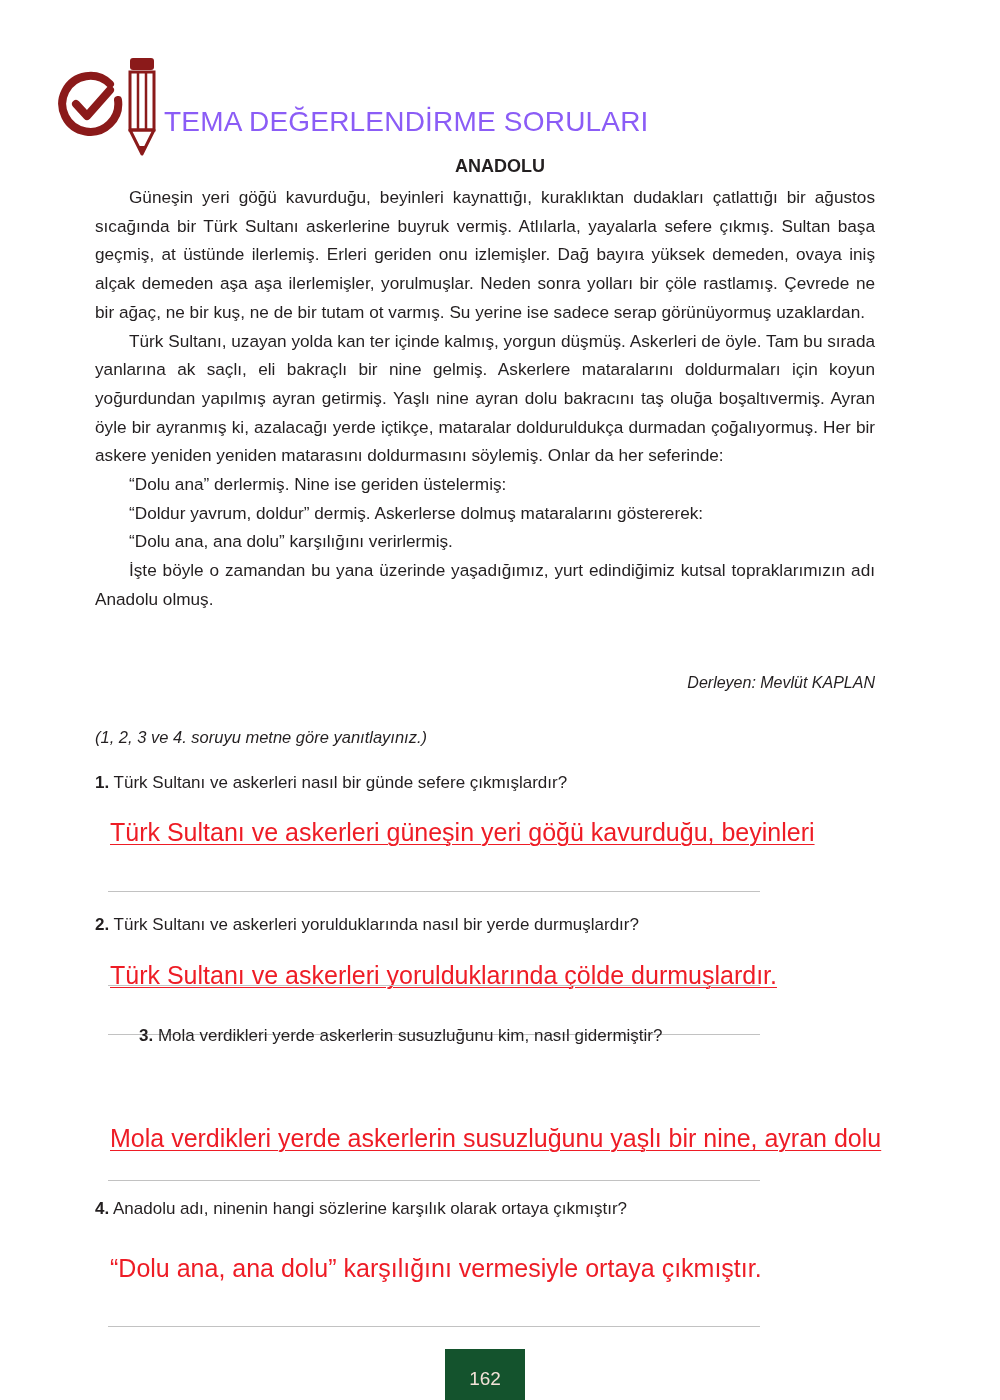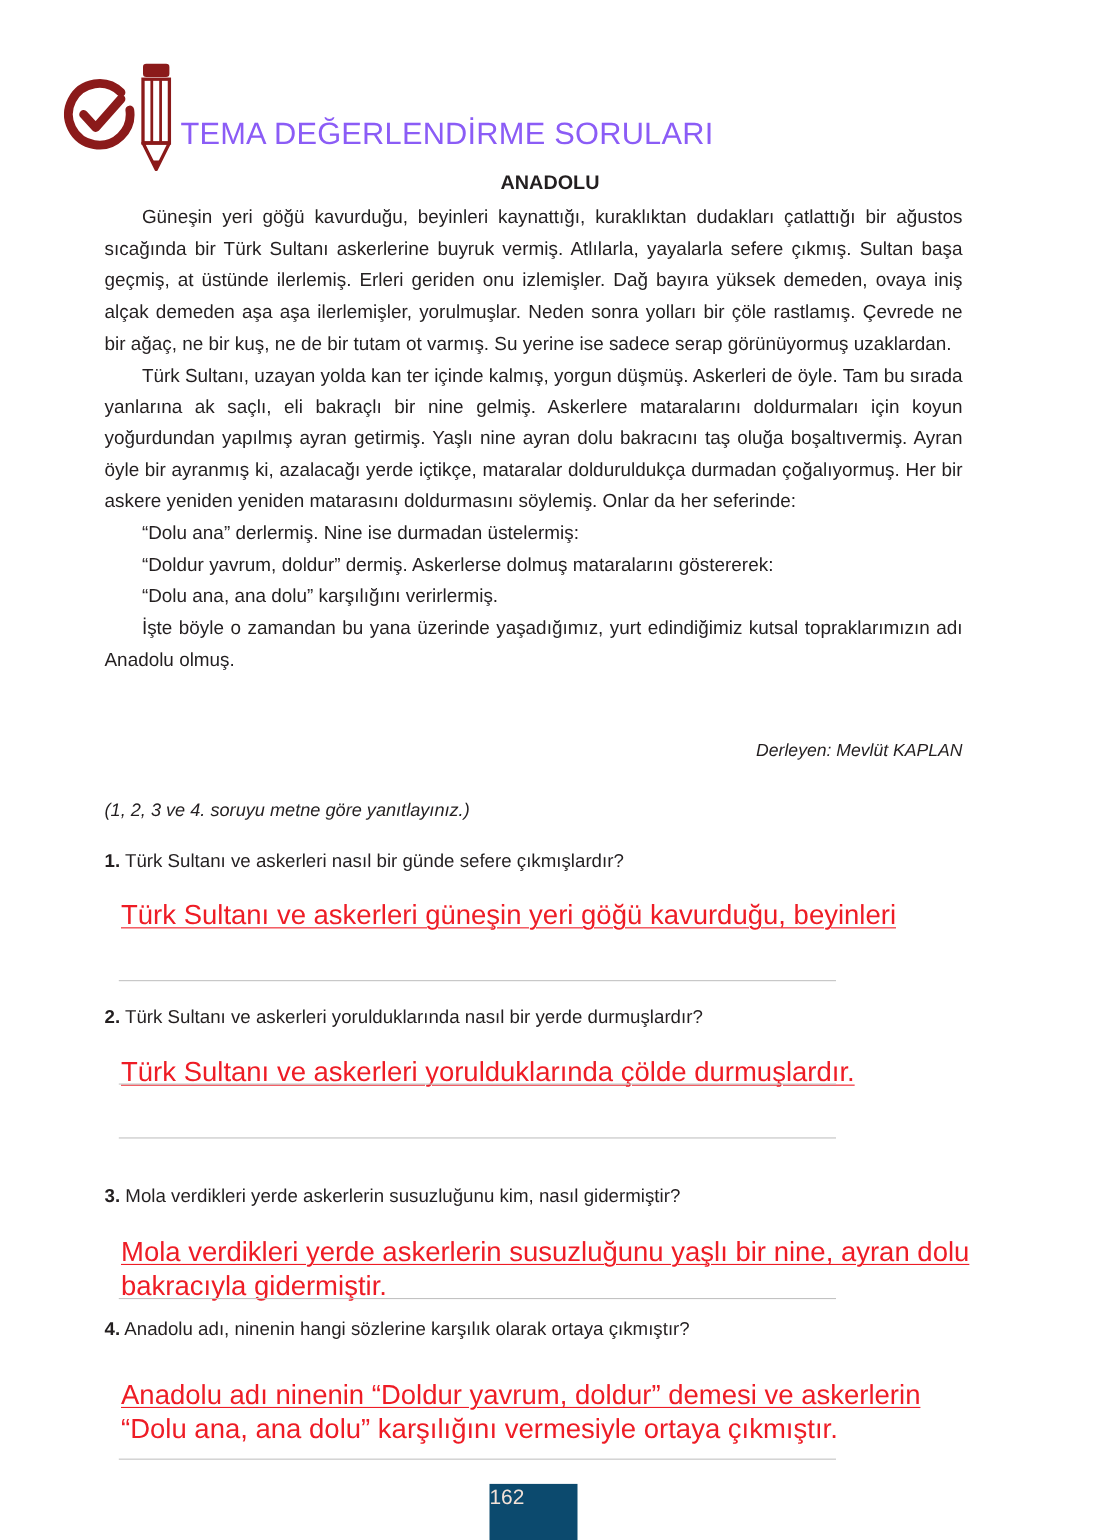--- a/index.html
+++ b/index.html
@@ -17,22 +17,22 @@
   .story .indent { text-indent: 34px; }
   .author { position: absolute; right: 125px; top: 674px; font-size: 16px; font-style: italic; margin-left: 36px; }
   .instruction { position: absolute; left: 95px; top: 728px; font-size: 16.5px; font-style: italic; text-align: center; }
   .question { position: absolute; left: 95px; font-size: 17px; white-space: nowrap; }
   .question b { font-weight: bold; }
   .answer { position: absolute; left: 110px; font-size: 25px; color: #ee1c25; line-height: 31px;
             white-space: nowrap; }
   .answer .ul { text-decoration: underline; text-decoration-thickness: 1px; text-underline-offset: 3px; }
   .rule { position: absolute; left: 108px; width: 652px; height: 0; border-top: 1.5px solid #c2c2c2; }
   .page-num { position: absolute; left: 445px; top: 1349px; width: 80px; height: 51px;
-              background: #0c4a6e; color: #f3e2d8; font-size: 19px; text-align: left;
-              line-height: 20px; padding-top: 3px; box-sizing: border-box; }
+              background: #14532d; color: #f3e2d8; font-size: 19px; text-align: center;
+              line-height: 20px; padding-top: 20px; box-sizing: border-box; }
 </style>
 </head>
 <body>
 
 <div class="header">
   <svg class="logo" viewBox="0 0 100 100">
     <path d="M 60 44 A 28 28 0 1 1 52 28" fill="none" stroke="#8b1a1a" stroke-width="8" stroke-linecap="round"></path>
     <polyline points="18,48 29,60 52,34" fill="none" stroke="#8b1a1a" stroke-width="8" stroke-linecap="round" stroke-linejoin="round"></polyline>
     <rect x="72" y="2" width="24" height="12" rx="3" fill="#8b1a1a"></rect>
     <rect x="72" y="16" width="24" height="58" fill="none" stroke="#8b1a1a" stroke-width="3"></rect>
@@ -42,21 +42,21 @@
     <polygon points="80,90 88,90 84,98" fill="#8b1a1a"></polygon>
   </svg>
   <div class="header-title">TEMA DEĞERLENDİRME SORULARI</div>
 </div>
 
 <div class="story-title">ANADOLU</div>
 
 <div class="story">
   <p class="indent">Güneşin yeri göğü kavurduğu, beyinleri kaynattığı, kuraklıktan dudakları çatlattığı bir ağustos sıcağında bir Türk Sultanı askerlerine buyruk vermiş. Atlılarla, yayalarla sefere çıkmış. Sultan başa geçmiş, at üstünde ilerlemiş. Erleri geriden onu izlemişler. Dağ bayıra yüksek demeden, ovaya iniş alçak demeden aşa aşa ilerlemişler, yorulmuşlar. Neden sonra yolları bir çöle rastlamış. Çevrede ne bir ağaç, ne bir kuş, ne de bir tutam ot varmış. Su yerine ise sadece serap görünüyormuş uzaklardan.</p>
   <p class="indent">Türk Sultanı, uzayan yolda kan ter içinde kalmış, yorgun düşmüş. Askerleri de öyle. Tam bu sırada yanlarına ak saçlı, eli bakraçlı bir nine gelmiş. Askerlere mataralarını doldurmaları için koyun yoğurdundan yapılmış ayran getirmiş. Yaşlı nine ayran dolu bakracını taş oluğa boşaltıvermiş. Ayran öyle bir ayranmış ki, azalacağı yerde içtikçe, mataralar dolduruldukça durmadan çoğalıyormuş. Her bir askere yeniden yeniden matarasını doldurmasını söylemiş. Onlar da her seferinde:</p>
-  <p class="indent">“Dolu ana” derlermiş. Nine ise durmadan üstelermiş:</p>
+  <p class="indent">“Dolu ana” derlermiş. Nine ise geriden üstelermiş:</p>
   <p class="indent">“Doldur yavrum, doldur” dermiş. Askerlerse dolmuş mataralarını göstererek:</p>
   <p class="indent">“Dolu ana, ana dolu” karşılığını verirlermiş.</p>
   <p class="indent">İşte böyle o zamandan bu yana üzerinde yaşadığımız, yurt edindiğimiz kutsal topraklarımızın adı Anadolu olmuş.</p>
 </div>
 
 <div class="author">Derleyen: Mevlüt KAPLAN</div>
 
 <div class="instruction">(1, 2, 3 ve 4. soruyu metne göre yanıtlayınız.)</div>
 
 <div class="question" style="top:773px;">
@@ -71,33 +71,31 @@
 <div class="question" style="top:915px;">
   <b>2.</b>
   <span>Türk Sultanı ve askerleri yorulduklarında nasıl bir yerde durmuşlardır?</span>
 </div>
 <div class="answer" style="top:960px;">
   <div class="ul">Türk Sultanı ve askerleri yorulduklarında çölde durmuşlardır.</div>
 </div>
 <div class="rule" style="top:985px;"></div>
 <div class="rule" style="top:1034px;"></div>
 
-<div class="question" style="top:1078px;">
+<div class="question" style="top:1026px;margin-left:44px;">
   <b>3.</b>
   <span>Mola verdikleri yerde askerlerin susuzluğunu kim, nasıl gidermiştir?</span>
 </div>
 <div class="answer" style="top:1105px;margin-top:18px;">
   <div class="ul">Mola verdikleri yerde askerlerin susuzluğunu yaşlı bir nine, ayran dolu</div>
-  <div>bakracıyla gidermiştir.</div>
 </div>
 <div class="rule" style="top:1180px;"></div>
 
 <div class="question" style="top:1199px;">
   <b>4.</b>
   <span>Anadolu adı, ninenin hangi sözlerine karşılık olarak ortaya çıkmıştır?</span>
 </div>
 <div class="answer" style="top:1253px;">
-  <div class="ul">Anadolu adı ninenin “Doldur yavrum, doldur” demesi ve askerlerin</div>
   <div>“Dolu ana, ana dolu” karşılığını vermesiyle ortaya çıkmıştır.</div>
 </div>
 <div class="rule" style="top:1326px;"></div>
 
 <div class="page-num">162</div>
 
 </body></html>

